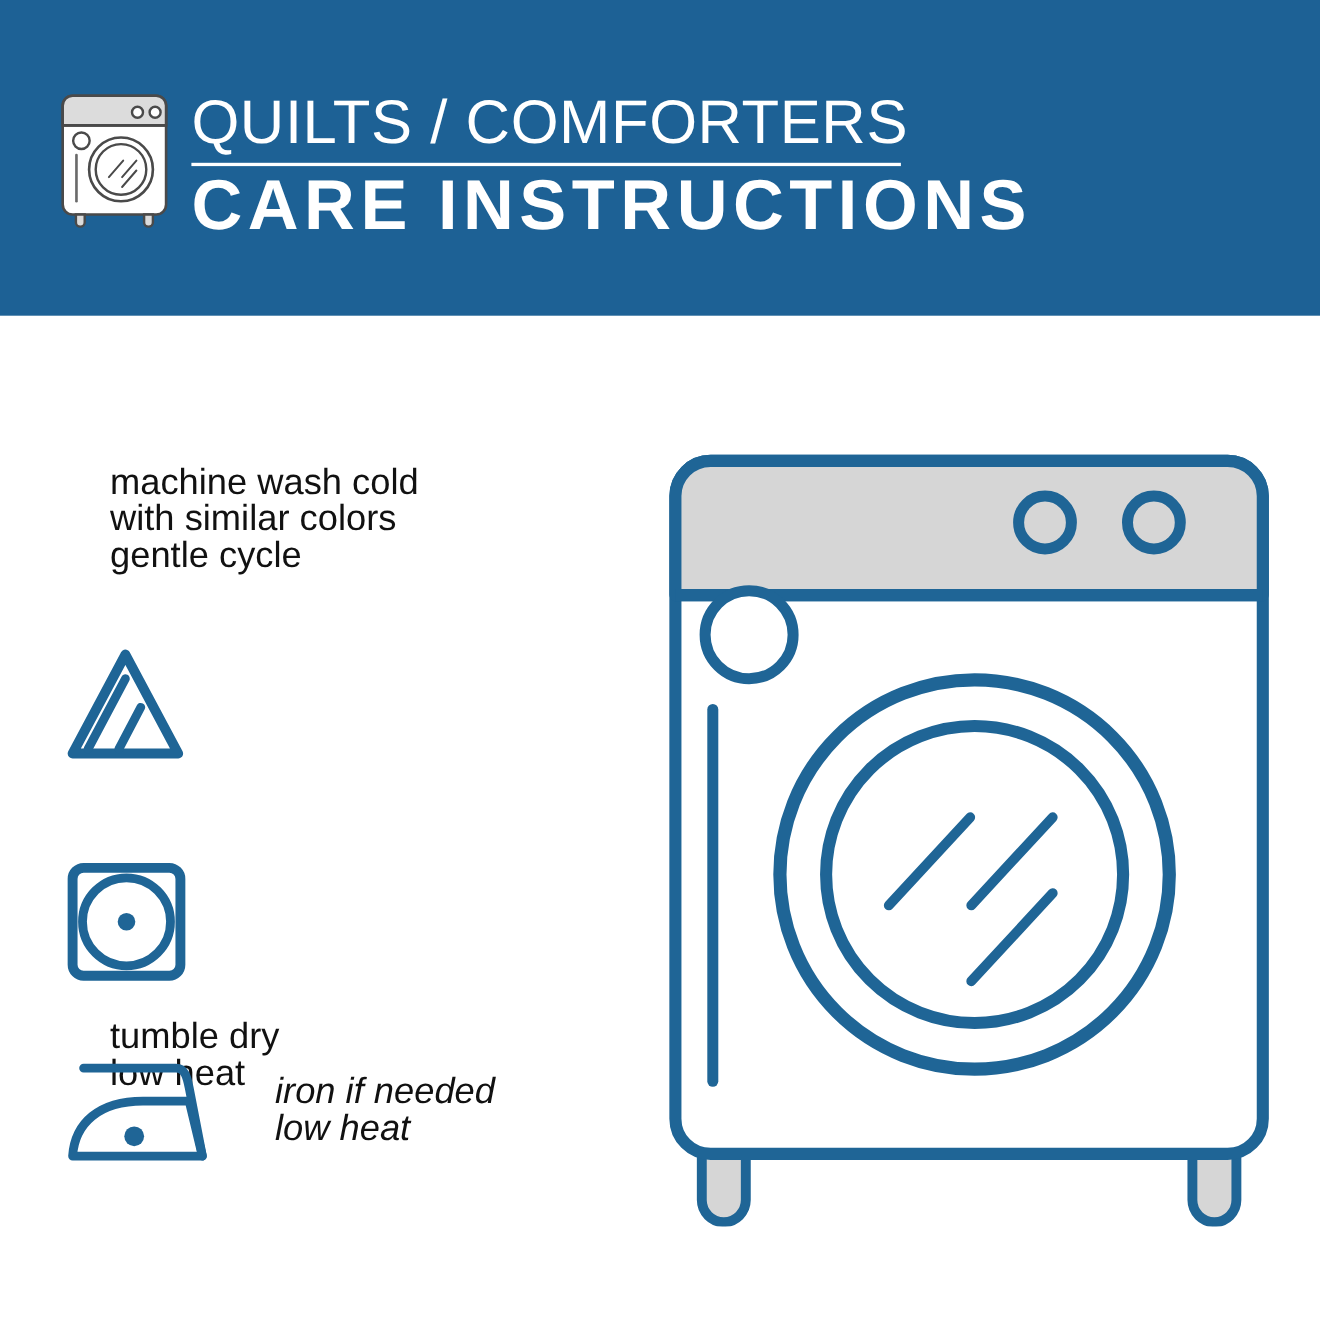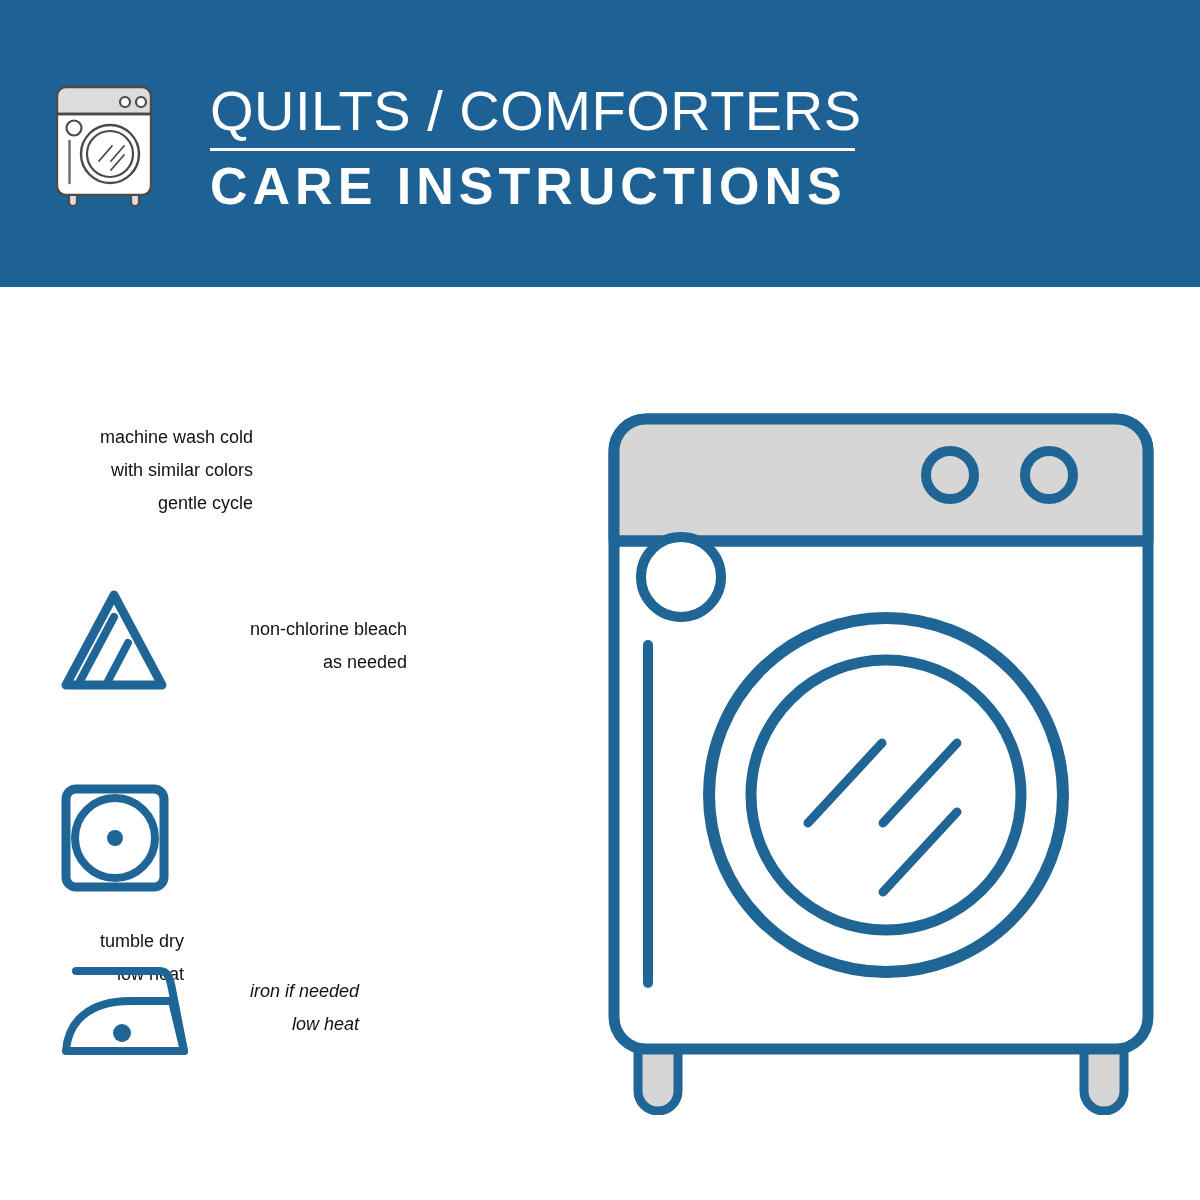--- a/index.html
+++ b/index.html
@@ -24,21 +24,20 @@
     height: 287px;
     background: #1d6195;
     box-sizing: border-box;
   }
   .header-inner {
     position: absolute;
     left: 52px;
     top: 78px;
     display: flex;
     align-items: flex-start;
-    gap: 36px;
   }
   .logo-icon {
     width: 104px;
     height: 130px;
     flex: 0 0 auto;
     margin-right: 18px;
   }
   .title-block {
     display: flex;
     flex-direction: column;
@@ -54,21 +53,21 @@
     white-space: nowrap;
   }
   .title-rule {
     height: 3px;
     background: #ffffff;
     width: 645px;
     margin: 6px 0 8px 0;
   }
   .title-line2 {
     color: #ffffff;
-    font-size: 52px;
+    font-size: 64px;
     line-height: 54px;
     font-weight: 700;
     letter-spacing: 5px;
     white-space: nowrap;
   }
 
   
   .care-list {
     position: absolute;
     left: 0;
@@ -88,26 +87,25 @@
   .care-row-3 { top: 668px; }
 
   .care-symbol {
     width: 150px;
     height: 120px;
     flex: 0 0 auto;
   }
   .care-text {
     margin-left: 44px;
     color: #111111;
-    font-size: 18px;
+    font-size: 33px;
     line-height: 33px;
     font-weight: 400;
     padding-top: 4px;
     white-space: pre-line;
-    text-align: right;
   }
   .care-row-1 .care-text { padding-top: 26px; }
   .care-row-2 .care-text { padding-top: 26px; }
   .care-row-3 .care-text { padding-top: 20px; font-style: italic; }
 
   
   .washer-wrap {
     position: absolute;
     left: 596px;
     top: 405px;
@@ -166,22 +164,20 @@
   </div>
 
   <div class="care-row care-row-1">
     <div class="care-symbol">
       <svg viewBox="0 0 150 120" width="150" height="120" xmlns="http://www.w3.org/2000/svg">
         <path d="M58 8 L106 98 L10 98 Z" fill="none" stroke="#1f6596" stroke-width="9" stroke-linejoin="round" stroke-linecap="round"></path>
         <line x1="58" y1="30" x2="24" y2="94" stroke="#1f6596" stroke-width="8" stroke-linecap="round"></line>
         <line x1="72" y1="56" x2="52" y2="94" stroke="#1f6596" stroke-width="8" stroke-linecap="round"></line>
       </svg>
     </div>
-    <div class="care-text">non-chlorine bleach
-as needed</div>
   </div>
 
   <div class="care-row care-row-2">
     <div class="care-symbol">
       <svg viewBox="0 0 150 120" width="150" height="120" xmlns="http://www.w3.org/2000/svg">
         <rect x="10" y="10" width="98" height="98" rx="10" fill="none" stroke="#1f6596" stroke-width="9"></rect>
         <circle cx="59" cy="59" r="40" fill="none" stroke="#1f6596" stroke-width="8"></circle>
         <circle cx="59" cy="59" r="8" fill="#1f6596"></circle>
       </svg>
     </div>

